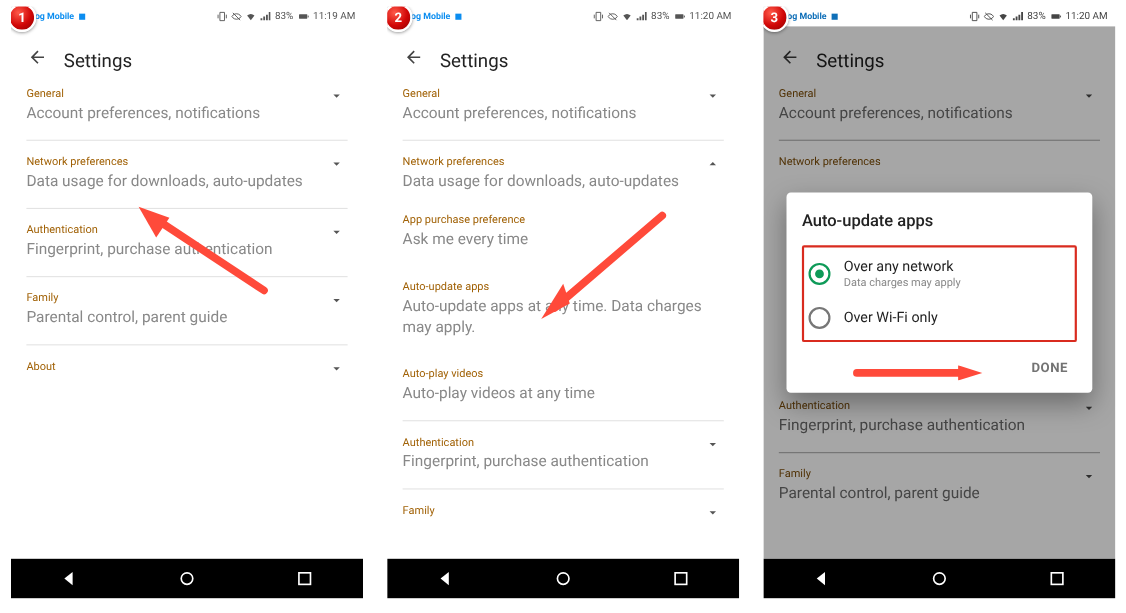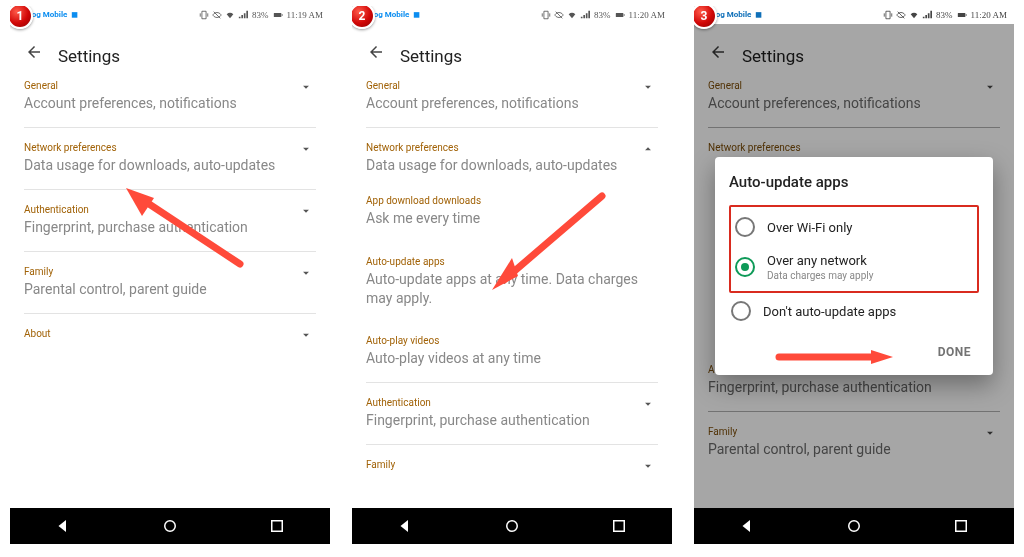--- a/index.html
+++ b/index.html
@@ -2,21 +2,21 @@
 <html><head>
 <meta charset="utf-8">
 <style>
   html,body{margin:0;padding:0;background:#fff;font-family:Roboto,"Helvetica Neue",Arial,sans-serif;-webkit-font-smoothing:antialiased;}
   .stage{width:1024px;height:557px;position:relative;display:flex;justify-content:space-between;padding:6px 10px;box-sizing:border-box;}
   .phone{position:relative;width:320px;height:538px;background:#fff;overflow:hidden;display:flex;flex-direction:column;}
   .phone.dim .content,.phone.dim .statusbar,.phone.dim .appbar{filter:brightness(.78) contrast(.95);}
   .statusbar{height:18px;font-size:9px;color:#555;display:flex;align-items:center;justify-content:space-between;padding:0 6px;}
   .statusbar .left{font-size:8px;line-height:8px;color:#555;}
   .statusbar .left span{color:#0b8df0;font-weight:700;margin-left:2px;}
-  .statusbar .right{display:flex;align-items:center;gap:3px;font-family:Liberation Serif, serif;}
+  .statusbar .right{display:flex;align-items:center;gap:3px;}
   .status-icon{width:10px;height:10px;fill:#555;}
   .batt{font-size:9px;margin:0 1px;}
   .appbar{height:42px;display:flex;align-items:flex-end;padding:0 10px;}
   .back-btn{width:28px;height:28px;display:flex;align-items:center;justify-content:center;}
   .back-btn svg{width:18px;height:18px;fill:#444;}
   .appbar-title{font-size:17px;color:#222;margin-left:10px;}
 
   .content{flex:1;overflow:hidden;padding:0 14px;}
   .section{border-bottom:1px solid #e3e3e3;padding:14px 0;}
   .section.no-border{border-bottom:none;}
@@ -251,21 +251,21 @@
             </div>
         <div class="chev">
               <svg viewBox="0 0 24 24">
                 <path d="M7 14l5-5 5 5z"></path>
               </svg>
             </div>
       </div>
         </div>
 
       <div class="section no-border" style="padding-top:6px;">
-        <div class="title">App download downloads</div>
+        <div class="title">App purchase preference</div>
         <div class="sub">Ask me every time</div>
       </div>
       <div class="section no-border">
         <div class="title">Auto-update apps</div>
         <div class="sub">Auto-update apps at any time. Data charges may apply.</div>
       </div>
       <div class="section">
         <div class="title">Auto-play videos</div>
         <div class="sub">Auto-play videos at any time</div>
       </div>
@@ -410,39 +410,33 @@
         </svg>
       <svg class="nav-icon" viewBox="0 0 24 24">
           <rect x="5" y="5" width="14" height="14" fill="none" stroke="#fff" stroke-width="2"></rect>
         </svg>
     </div>
 
     <div class="scrim">
       <div class="dialog">
         <div class="dialog-title">Auto-update apps</div>
         <div class="hl">
-          <div class="opt">
-            <div class="radio"></div>
-            <div>
-                <div class="olabel">Over Wi-Fi only</div>
-              </div>
-          </div>
           <div class="opt sel">
             <div class="radio"></div>
             <div>
                 <div class="olabel">Over any network</div>
                  <div class="osub">Data charges may apply</div>
               </div>
           </div>
-        </div>
-        <div class="opt">
-          <div class="radio"></div>
-          <div>
-              <div class="olabel">Don't auto-update apps</div>
-            </div>
+          <div class="opt">
+            <div class="radio"></div>
+            <div>
+                <div class="olabel">Over Wi-Fi only</div>
+              </div>
+          </div>
         </div>
         <div class="dlg-actions">
           <div class="done">DONE</div>
         </div>
 
         <div class="arrow-right">
           <svg width="120" height="14">
               <line class="arrow-stroke" x1="4" y1="7" x2="100" y2="7"></line>
               <polygon class="arrow-head" points="118,7 96,0 96,14"></polygon>
             </svg>

